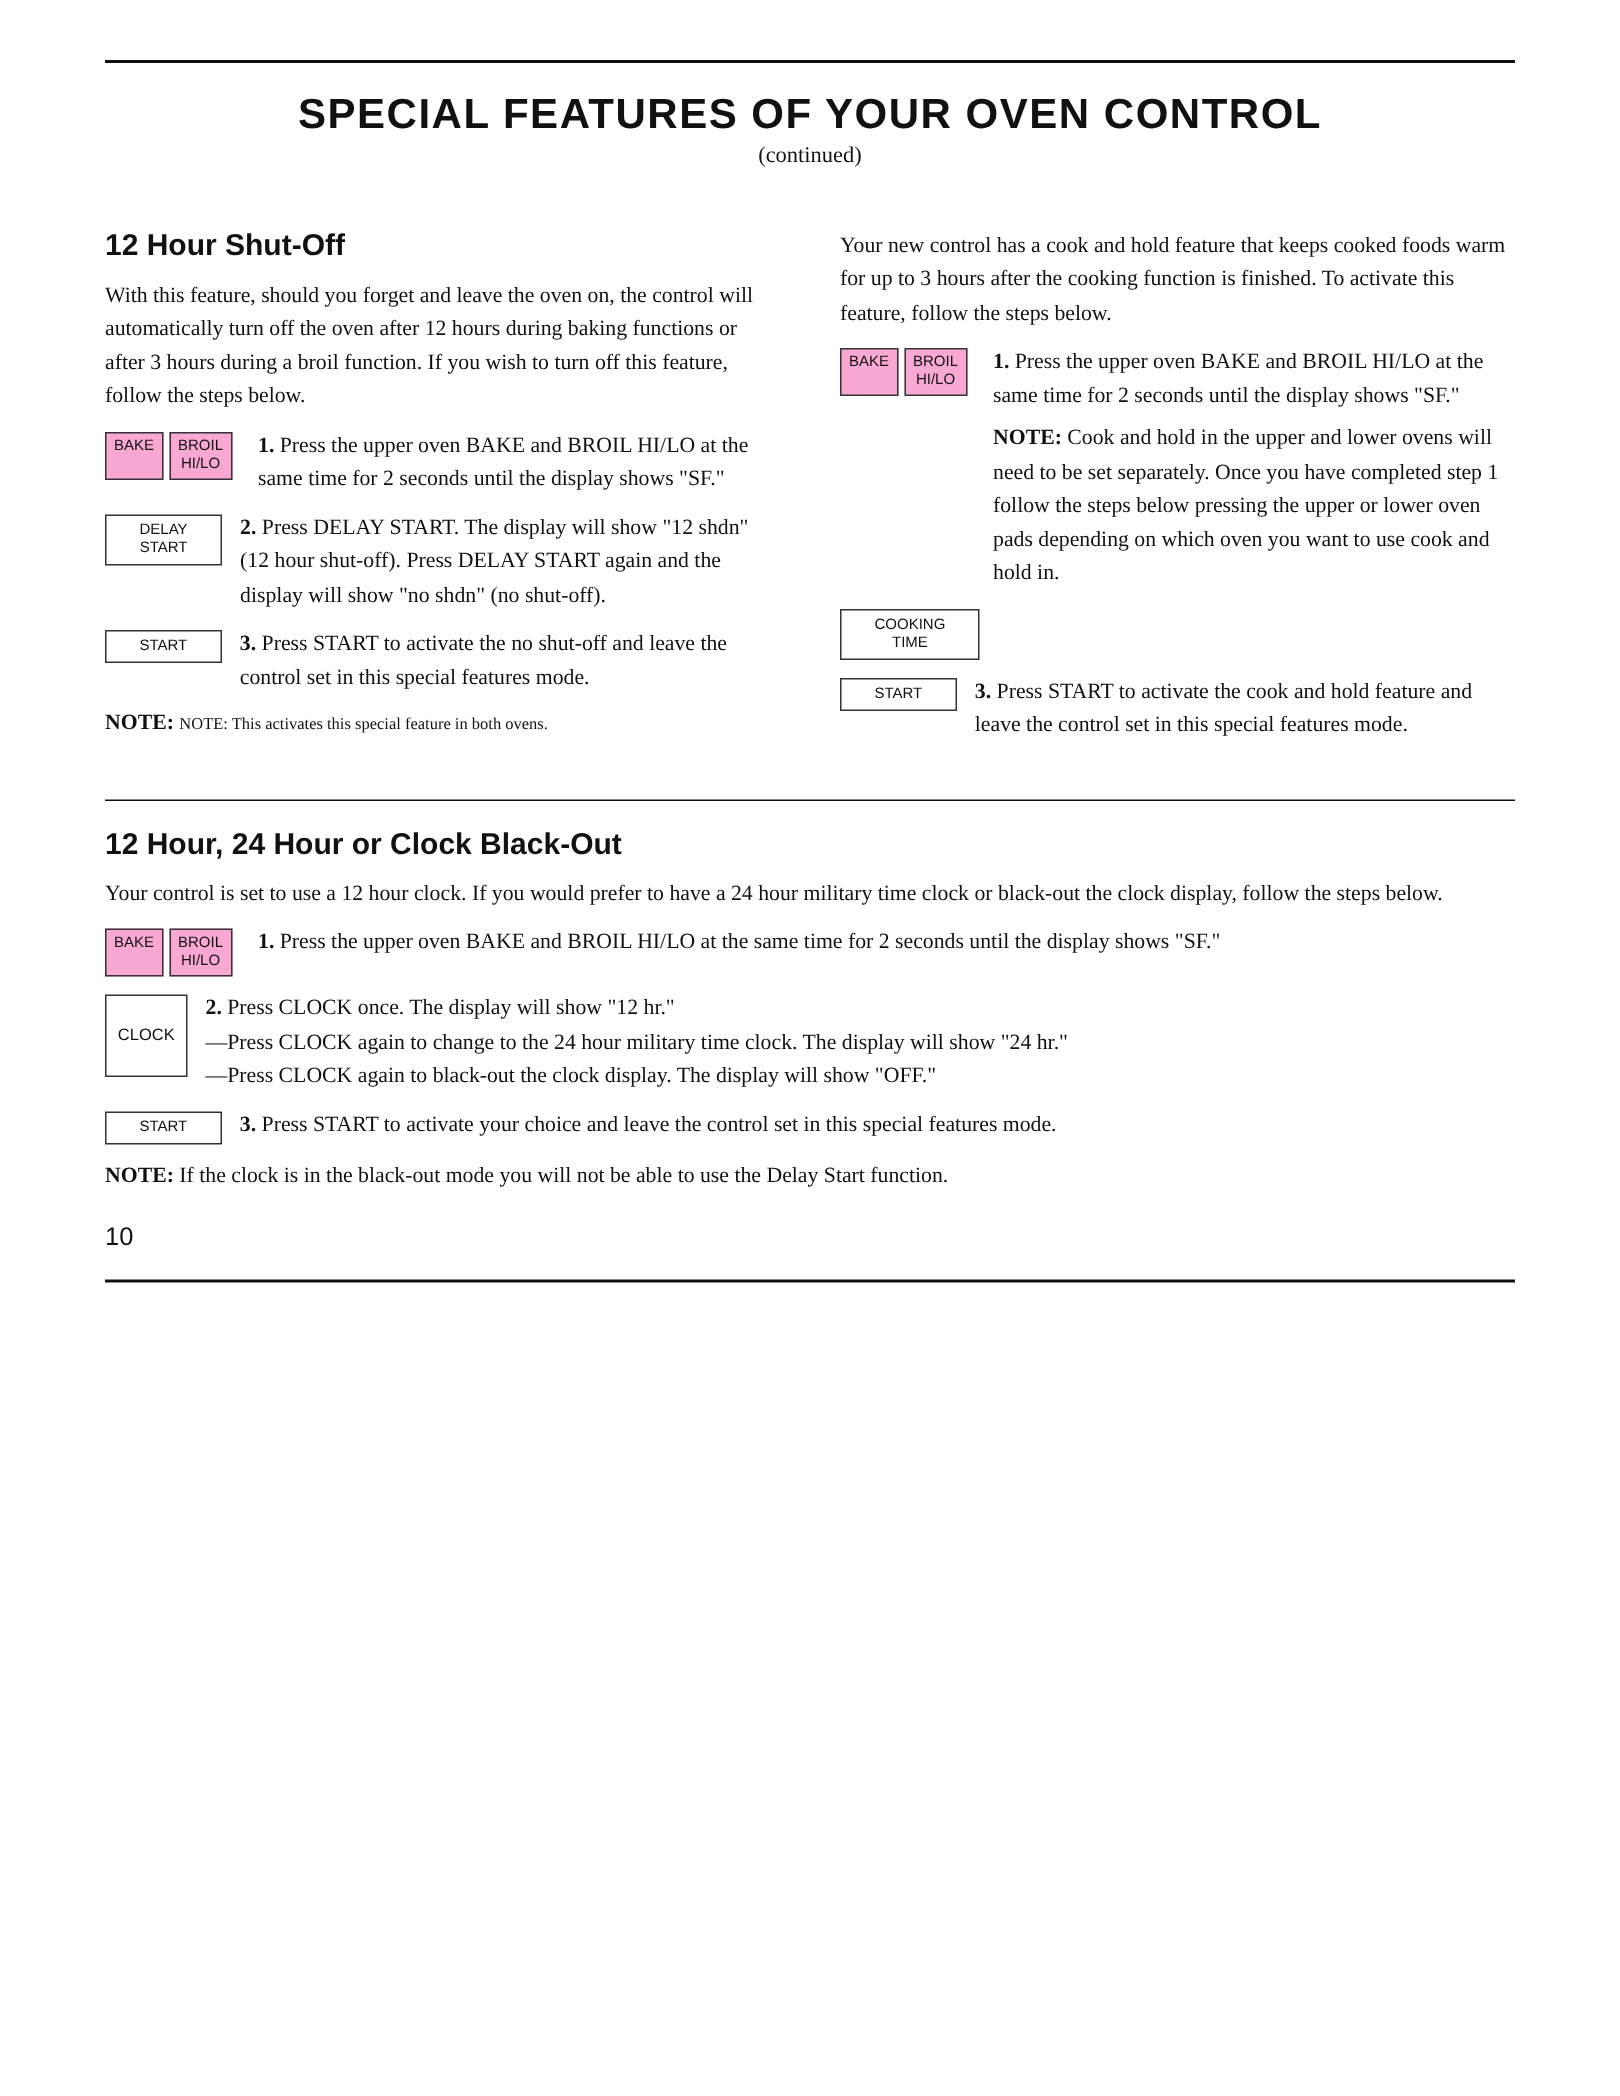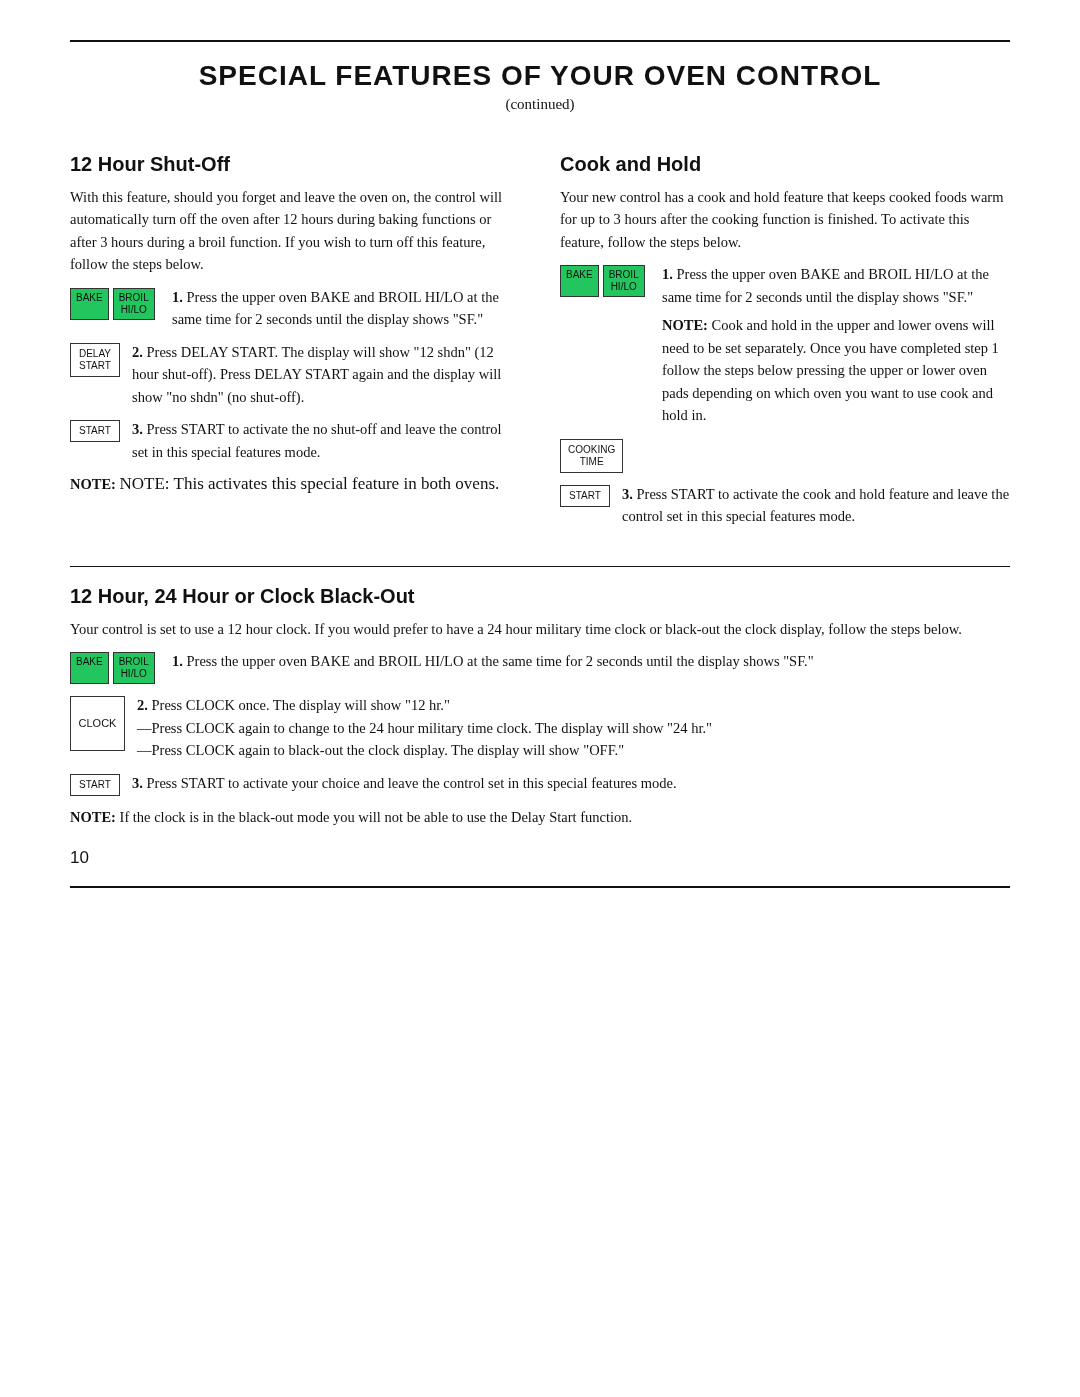--- a/index.html
+++ b/index.html
@@ -69,25 +69,25 @@
       margin-top: 2px;
     }
     .btn-box {
       border: 1.5px solid #333;
       padding: 3px 5px;
       font-size: 10px;
       font-family: Arial, sans-serif;
       text-align: center;
       line-height: 1.2;
       min-width: 38px;
-      background: #22c55e;
+      background: #f9a8d4;
     }
     .btn-box-single {
       border: 1.5px solid #333;
-      padding: 4px 7px;
+      padding: 4px 22px;
       font-size: 10px;
       font-family: Arial, sans-serif;
       text-align: center;
       line-height: 1.2;
       min-width: 50px;
       background: #fff;
       flex-shrink: 0;
       margin-top: 2px;
     }
     .step-text {
@@ -176,26 +176,25 @@
 
       <div class="step-row">
         <div class="btn-box-single">START</div>
         <div class="step-text">
           <b>3.</b> <span>Press START to activate the no shut-off and leave the control set in this special features mode.</span>
         </div>
       </div>
     </div>
 
     <div class="note-text">
-      <b>NOTE:</b> <span style="font-size:17px">NOTE: This activates this special feature in both ovens.</span>
+      <b>NOTE:</b> <span style="font-size:11px">NOTE: This activates this special feature in both ovens.</span>
     </div>
   </div>
 
   <div class="col">
-    <div class="section-heading">Cook and Hold</div>
     <div class="section-body">Your new control has a cook and hold feature that keeps cooked foods warm for up to 3 hours after the cooking function is finished. To activate this feature, follow the steps below.</div>
 
     <div class="steps-area">
 
       <div class="step-row">
         <div class="btn-group">
           <div class="btn-box">BAKE</div>
           <div class="btn-box">
             <span>BROIL</span><br>
             <span>HI/LO</span>

